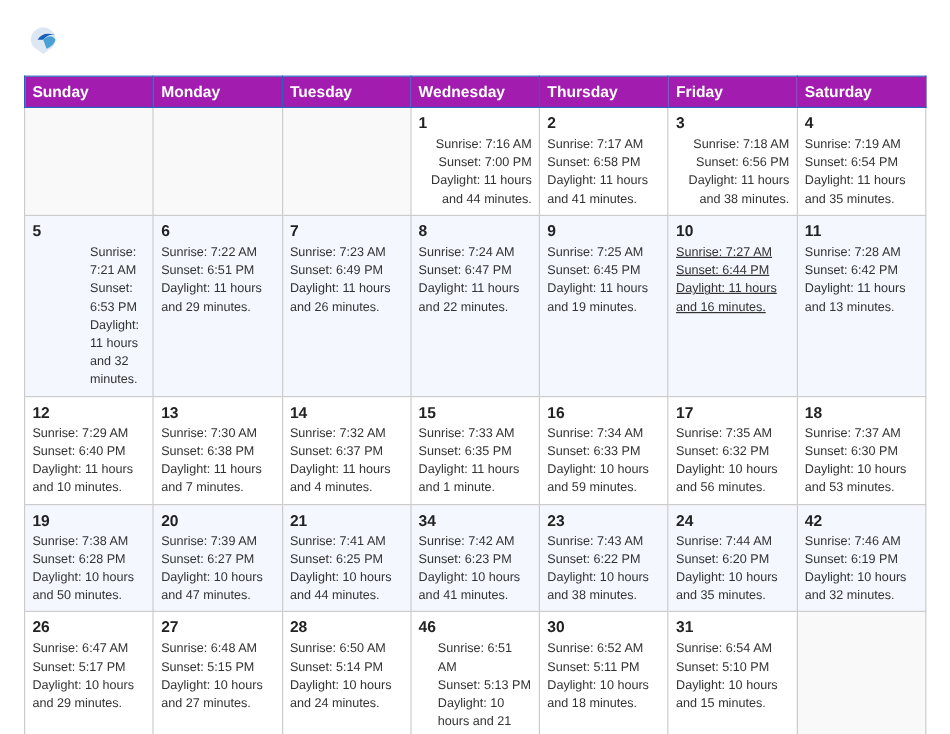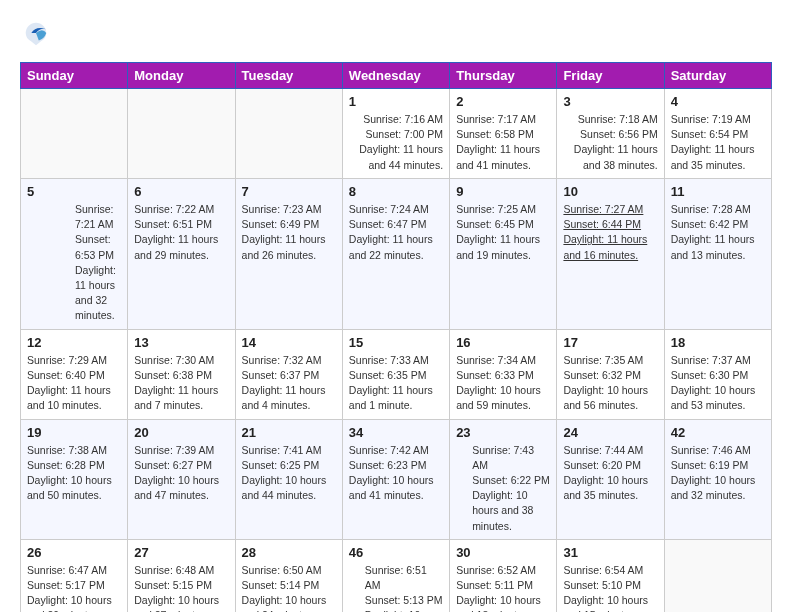--- a/index.html
+++ b/index.html
@@ -260,21 +260,21 @@
 Daylight: 10 hours and 44 minutes.</div>
         </td>
         <td>
           <span class="day-number">34</span>
           <div class="day-info" style="white-space: pre-line;">Sunrise: 7:42 AM
 Sunset: 6:23 PM
 Daylight: 10 hours and 41 minutes.</div>
         </td>
         <td>
           <span class="day-number">23</span>
-          <div class="day-info" style="white-space: pre-line; margin-left: 16px;">Sunrise: 7:43 AM
+          <div class="day-info" style="white-space: pre-line;">Sunrise: 7:43 AM
 Sunset: 6:22 PM
 Daylight: 10 hours and 38 minutes.</div>
         </td>
         <td>
           <span class="day-number">24</span>
           <div class="day-info" style="white-space: pre-line;">Sunrise: 7:44 AM
 Sunset: 6:20 PM
 Daylight: 10 hours and 35 minutes.</div>
         </td>
         <td>

